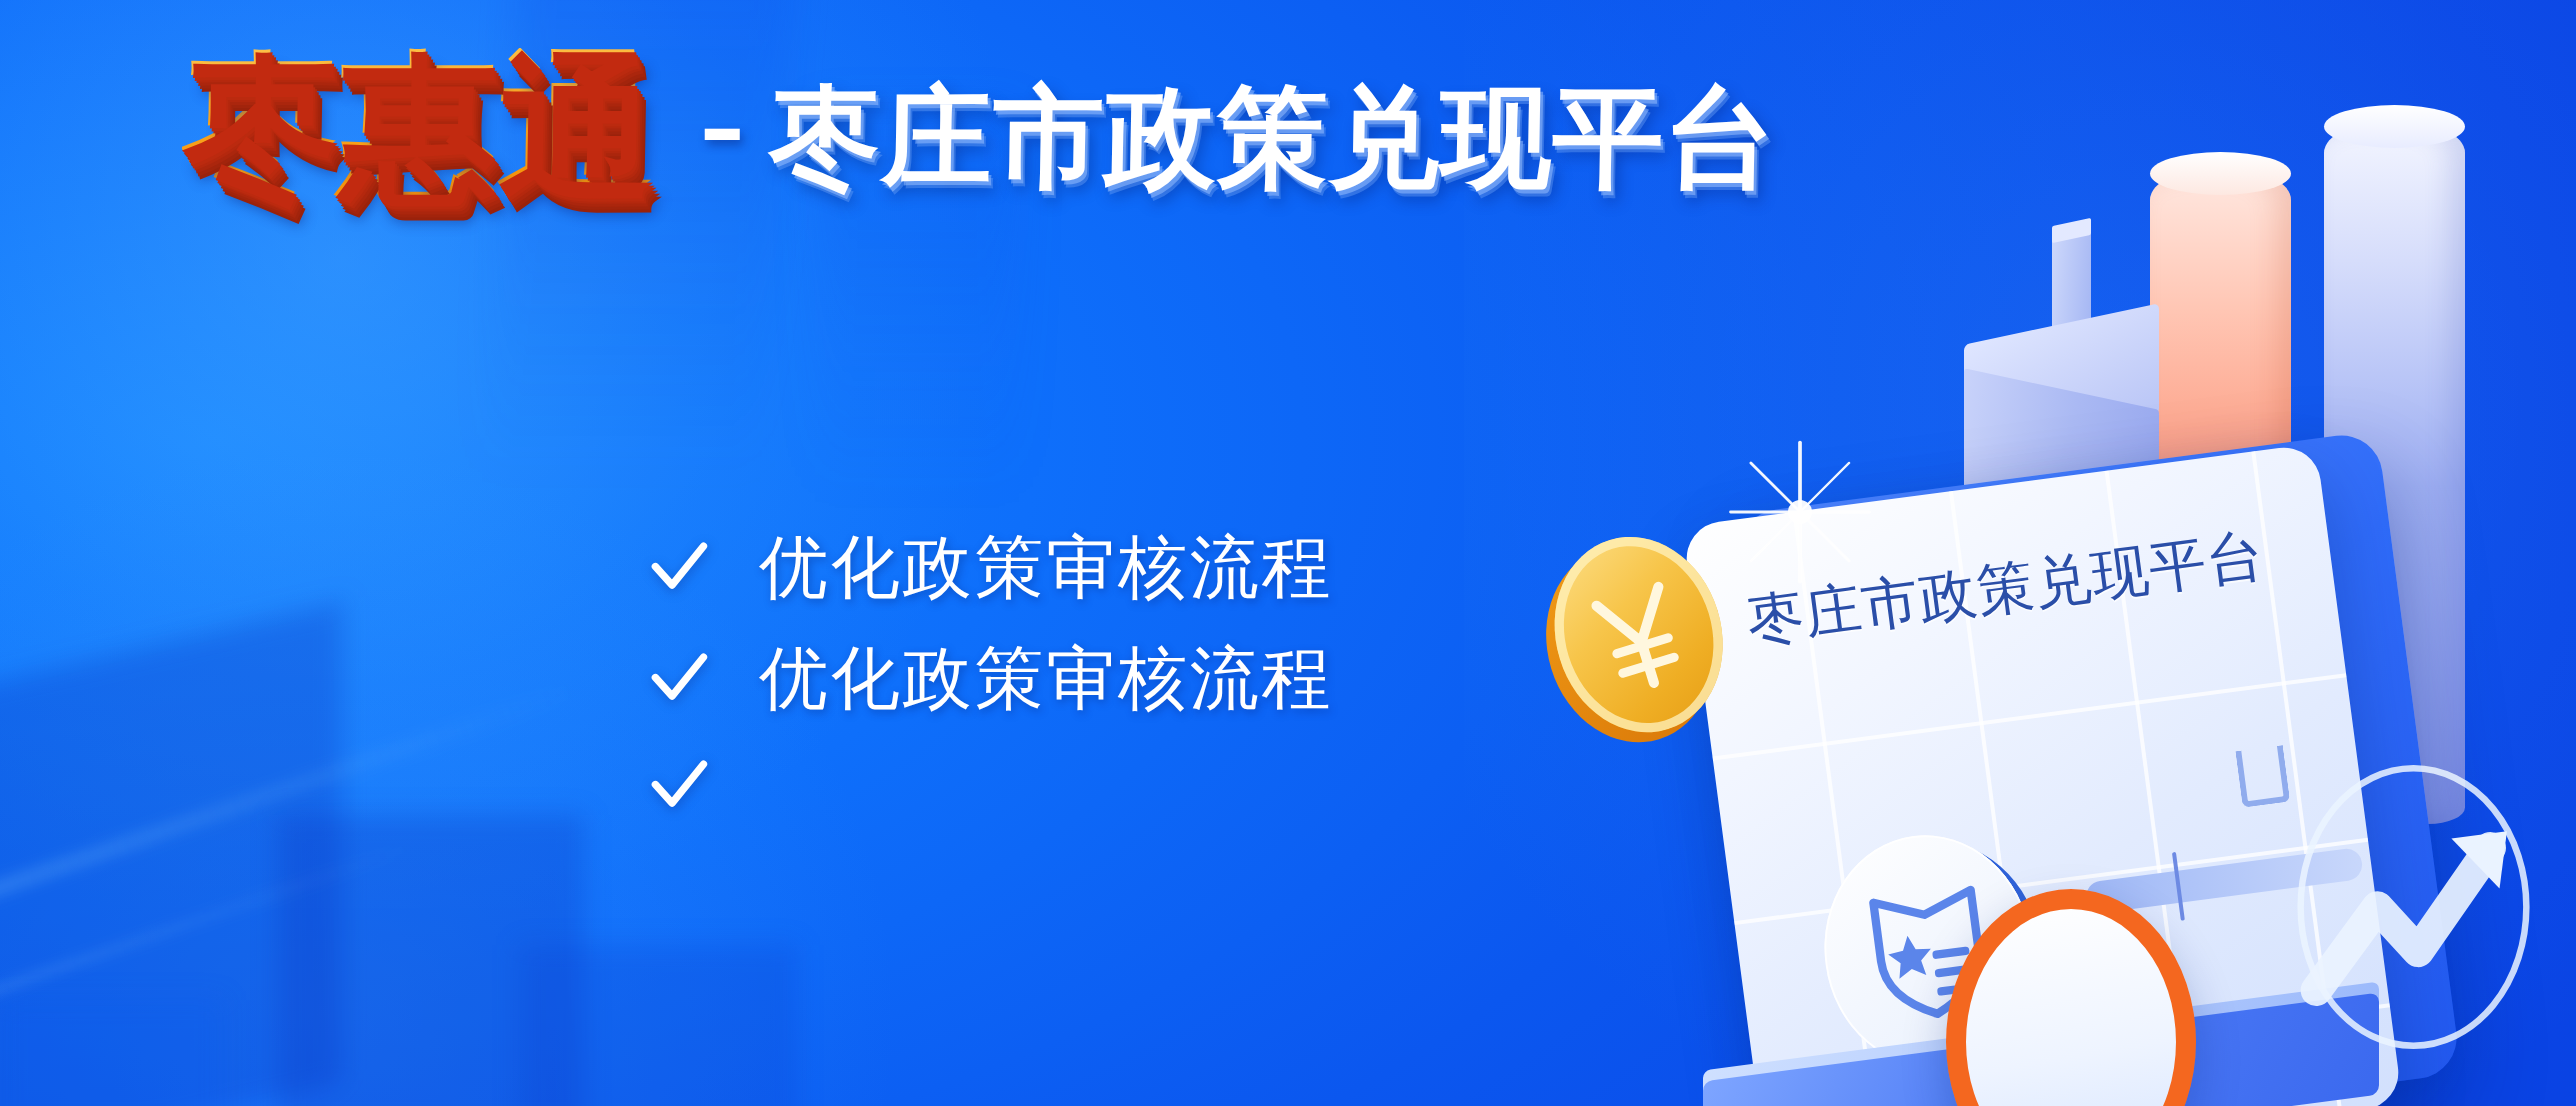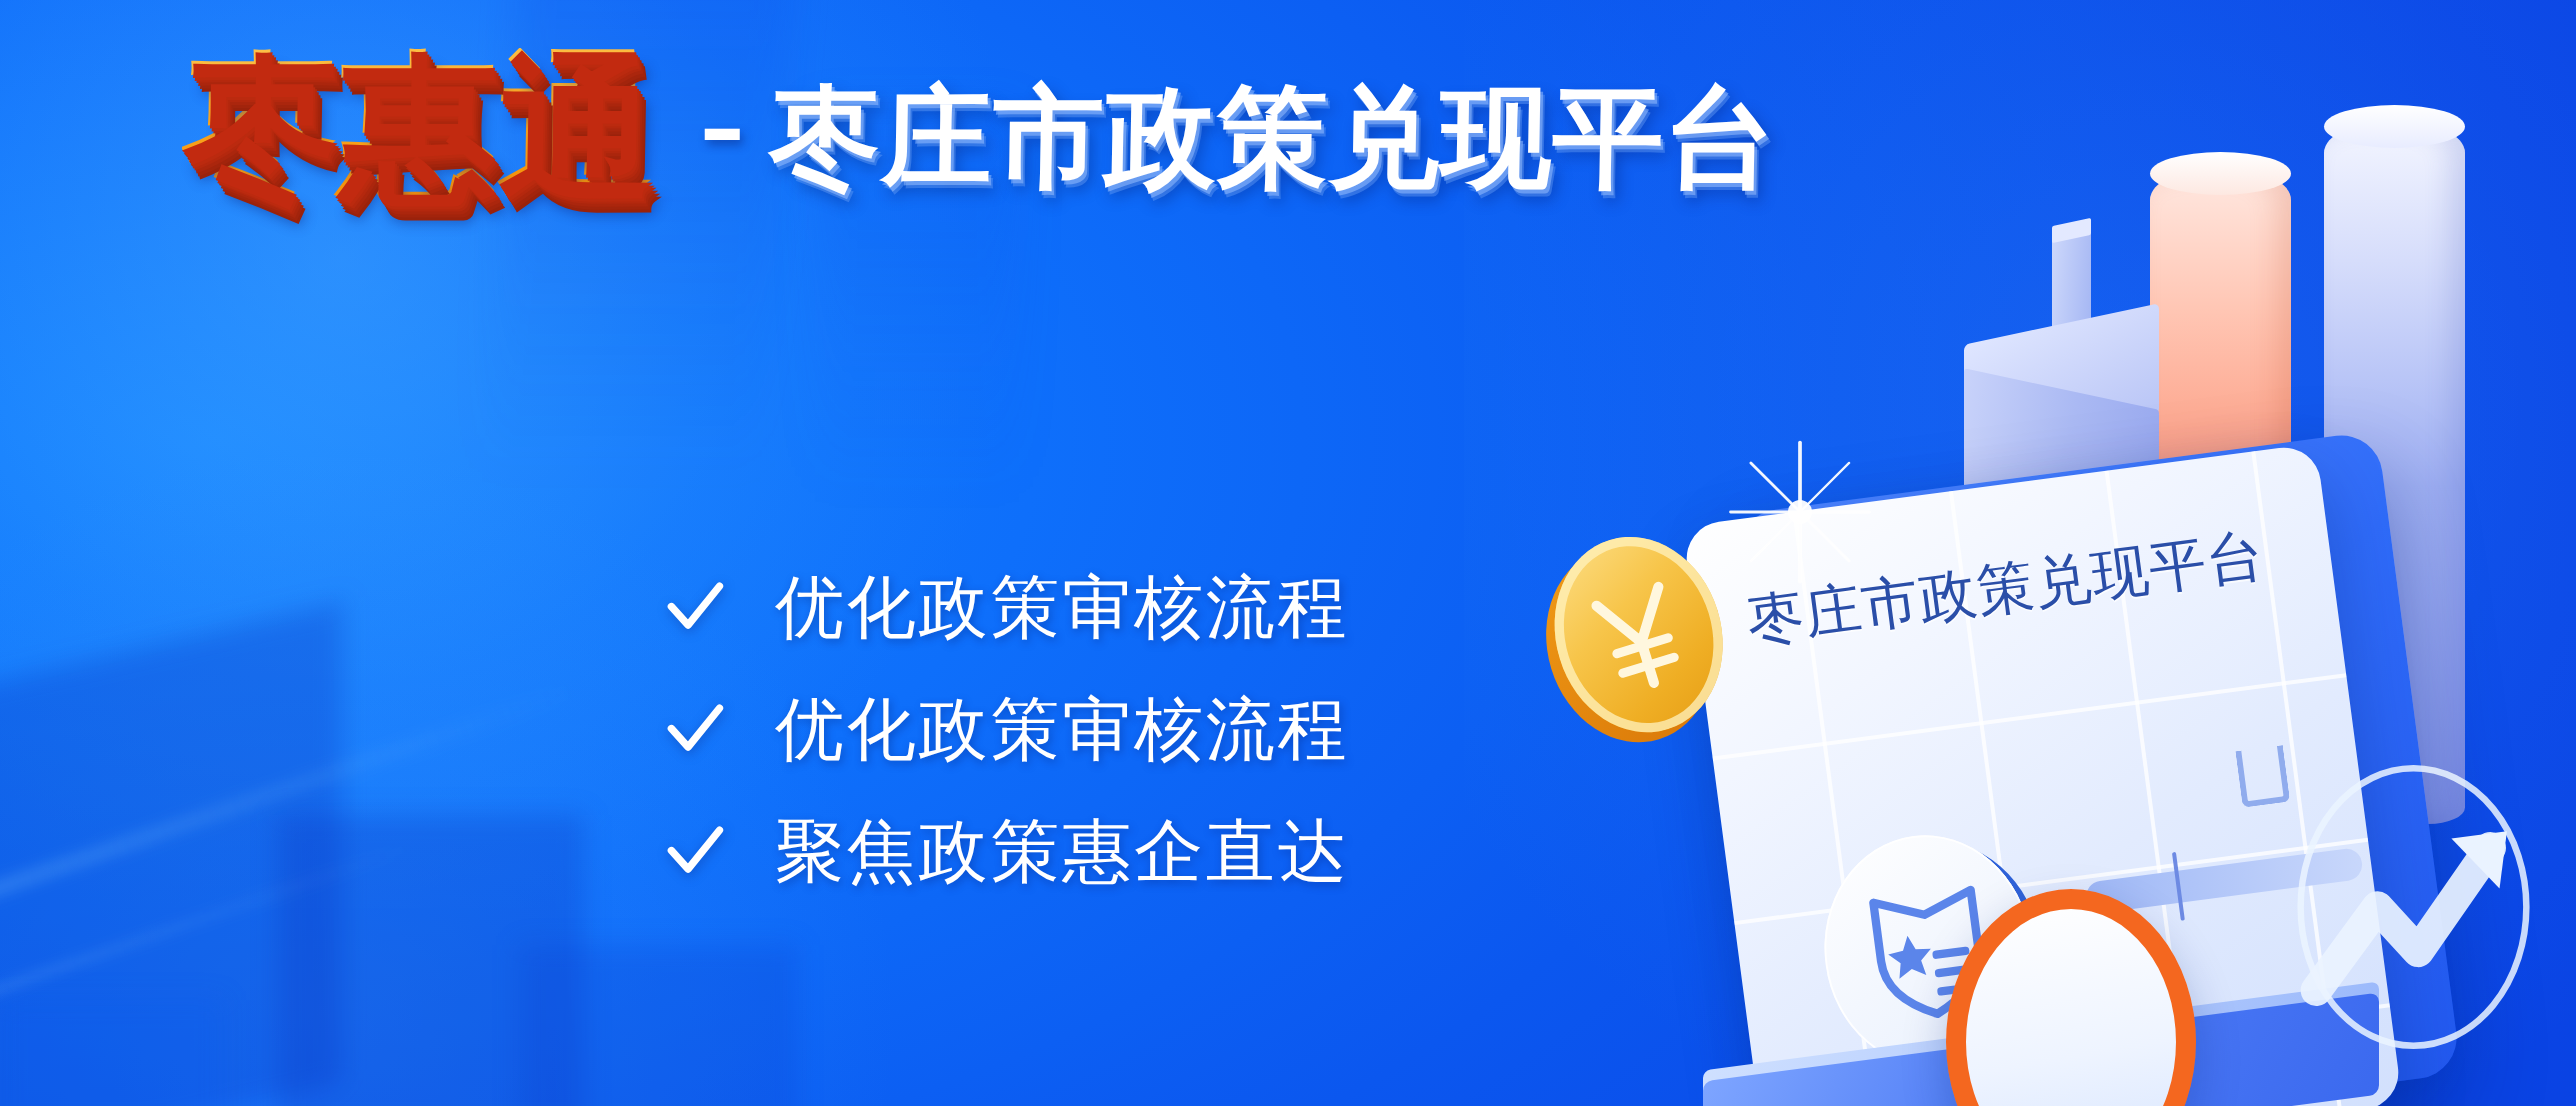--- a/index.html
+++ b/index.html
@@ -105,22 +105,22 @@
     margin-bottom:11px;
     text-shadow:
       2.8px 3.7px 0 rgba(150,190,255,.55),
       4.6px 6.5px 0 rgba(110,165,250,.40),
       6.5px 10.2px 15px rgba(5,30,120,.45);
     transform:skewX(-1deg);
   }
 
   
   .features{
-    position:absolute;left:664px;top:533px;
-    display:flex;flex-direction:column;gap:53px;margin-top:40px;
+    position:absolute;left:648px;top:533px;
+    display:flex;flex-direction:column;gap:42px;
   }
   .feat{display:flex;align-items:center;gap:50px;}
   .check{
     width:61px;height:61px;flex:0 0 61px;position:relative;
   }
   .check svg{display:block;width:100%;height:100%;
     filter:drop-shadow(1.9px 3.7px 5.6px rgba(5,30,120,.35));}
   .feat-label{
     font-family:"DejaVu Sans","Liberation Sans",sans-serif;
     color:#ffffff;font-size:69px;line-height:1;
@@ -333,21 +333,20 @@
       </span>
       <span class="feat-label">优化政策审核流程</span>
     </div>
 
     <div class="feat">
       <span class="check">
         <svg viewBox="0 0 66 66">
             <path d="M8 32 L26 52 L60 10" fill="none" stroke="#ffffff" stroke-width="8" stroke-linecap="round" stroke-linejoin="round"></path>
           </svg>
       </span>
-      <span class="feat-label">聚焦政策惠企直达</span>
     </div>
 
   </div>
 
   <div class="illus">
 
     <div class="bar bar-pink"></div>
     <div class="bar-pink-top"></div>
     <div class="bar bar-blue"></div>
     <div class="bar-blue-top"></div>

